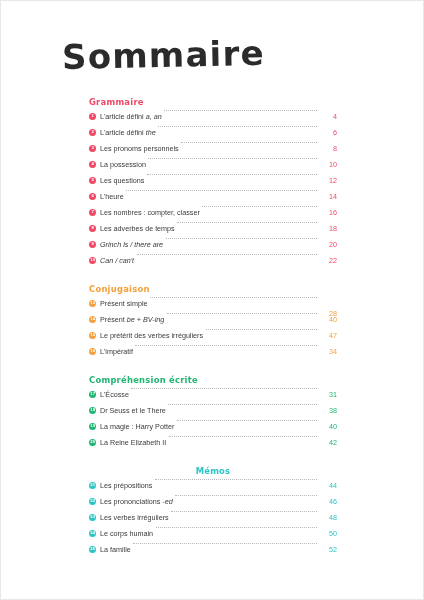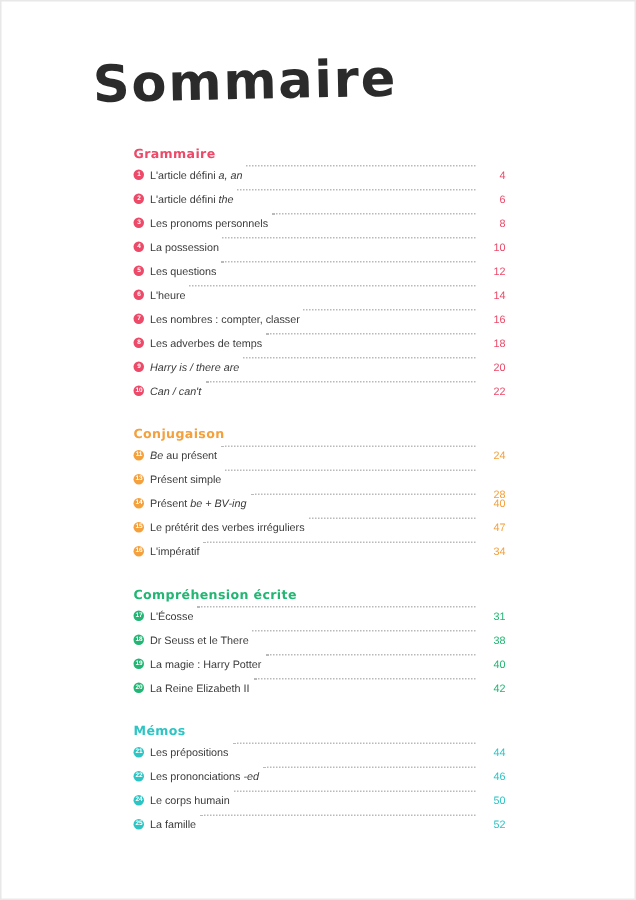--- a/index.html
+++ b/index.html
@@ -165,40 +165,34 @@
             <span class="entry-page" style="color: rgb(236, 74, 104);">16</span>
           </div>
           <div class="entry">
             <span class="badge" style="background: rgb(236, 74, 104);">8</span>
             <span class="entry-label">Les adverbes de temps</span>
             <span class="leader"></span>
             <span class="entry-page" style="color: rgb(236, 74, 104);">18</span>
           </div>
           <div class="entry">
             <span class="badge" style="background: rgb(236, 74, 104);">9</span>
-            <span class="entry-label"><span class="it">Harry is / there are</span></span>
+            <span class="entry-label"><span class="it">Grinch is / there are</span></span>
             <span class="leader"></span>
             <span class="entry-page" style="color: rgb(236, 74, 104);">20</span>
           </div>
           <div class="entry">
             <span class="badge" style="background: rgb(236, 74, 104);">10</span>
             <span class="entry-label"><span class="it">Can / can't</span></span>
             <span class="leader"></span>
             <span class="entry-page" style="color: rgb(236, 74, 104);">22</span>
           </div>
         </div>
         <div class="section">
           <div class="section-title" style="color: rgb(244, 160, 60);">Conjugaison</div>
           <div class="entry">
-            <span class="badge" style="background: rgb(244, 160, 60);">11</span>
-            <span class="entry-label"><span class="it">Be</span> au présent</span>
-            <span class="leader"></span>
-            <span class="entry-page" style="color: rgb(244, 160, 60);">24</span>
-          </div>
-          <div class="entry">
             <span class="badge" style="background: rgb(244, 160, 60);">13</span>
             <span class="entry-label">Présent simple</span>
             <span class="leader"></span>
             <span class="entry-page" style="color: rgb(244, 160, 60); margin-top: 10px;">28</span>
           </div>
           <div class="entry">
             <span class="badge" style="background: rgb(244, 160, 60);">14</span>
             <span class="entry-label">Présent <span class="it">be + BV-ing</span></span>
             <span class="leader"></span>
             <span class="entry-page" style="color: rgb(244, 160, 60);">40</span>
@@ -237,34 +231,40 @@
             <span class="entry-page" style="color: rgb(34, 181, 115);">40</span>
           </div>
           <div class="entry">
             <span class="badge" style="background: rgb(34, 181, 115);">20</span>
             <span class="entry-label">La Reine Elizabeth II</span>
             <span class="leader"></span>
             <span class="entry-page" style="color: rgb(34, 181, 115);">42</span>
           </div>
         </div>
         <div class="section">
-          <div class="section-title" style="color: rgb(46, 196, 196);">Mémos</div>
+          <div class="section-title" style="color: rgb(46, 196, 196); text-align: center;">Mémos</div>
           <div class="entry">
             <span class="badge" style="background: rgb(46, 196, 196);">21</span>
             <span class="entry-label">Les prépositions</span>
             <span class="leader"></span>
             <span class="entry-page" style="color: rgb(46, 196, 196);">44</span>
           </div>
           <div class="entry">
             <span class="badge" style="background: rgb(46, 196, 196);">22</span>
             <span class="entry-label">Les prononciations <span class="it">-ed</span></span>
             <span class="leader"></span>
             <span class="entry-page" style="color: rgb(46, 196, 196);">46</span>
           </div>
           <div class="entry">
+            <span class="badge" style="background: rgb(46, 196, 196);">23</span>
+            <span class="entry-label">Les verbes irréguliers</span>
+            <span class="leader"></span>
+            <span class="entry-page" style="color: rgb(46, 196, 196);">48</span>
+          </div>
+          <div class="entry">
             <span class="badge" style="background: rgb(46, 196, 196);">24</span>
             <span class="entry-label">Le corps humain</span>
             <span class="leader"></span>
             <span class="entry-page" style="color: rgb(46, 196, 196);">50</span>
           </div>
           <div class="entry">
             <span class="badge" style="background: rgb(46, 196, 196);">25</span>
             <span class="entry-label">La famille</span>
             <span class="leader"></span>
             <span class="entry-page" style="color: rgb(46, 196, 196);">52</span>

